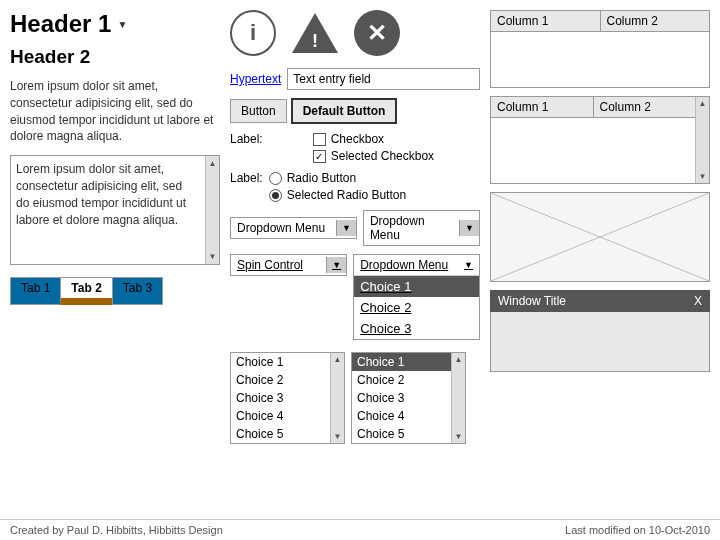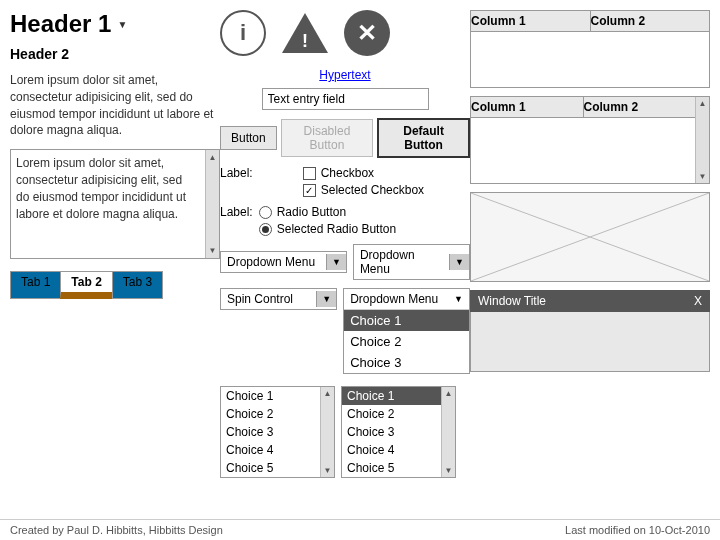--- a/index.html
+++ b/index.html
@@ -11,20 +11,21 @@
       height: 540px;
       overflow: hidden;
       display: flex;
       flex-direction: column;
     }
     .main-area {
       display: flex;
       flex: 1;
       background: #fff;
       padding: 10px;
+      gap: 10px;
     }
     .footer {
       border-top: 1px solid #ccc;
       background: #fff;
       padding: 4px 10px;
       font-size: 11px;
       color: #555;
       display: flex;
       justify-content: space-between;
     }
@@ -42,21 +43,21 @@
       font-weight: bold;
       display: flex;
       align-items: center;
       gap: 6px;
     }
     .header1 .dropdown-arrow {
       font-size: 10px;
       color: #333;
     }
     .header2 {
-      font-size: 14px;
+      font-size: 19px;
       font-weight: bold;
       margin-top: 4px;
     }
     .header3 {
       font-size: 13px;
       font-weight: normal;
       margin-top: 4px;
     }
     .lorem-text {
       font-size: 12px;
@@ -157,21 +158,20 @@
       align-items: center;
       justify-content: center;
       color: #fff;
       font-size: 24px;
       font-weight: bold;
     }
     .hypertext-row {
       display: flex;
       align-items: center;
       gap: 6px;
-      flex-direction: column;
     }
     .hypertext-label {
       font-size: 12px;
       text-decoration: underline;
       color: #00f;
       cursor: pointer;
     }
     .text-input {
       border: 1px solid #999;
       padding: 3px 5px;
@@ -313,24 +313,24 @@
       border: 1px solid #999;
       background: #fff;
     }
     .table-header {
       display: flex;
       background: #e8e8e8;
       border-bottom: 1px solid #999;
     }
     .table-header-cell {
       flex: 1;
-      padding: 3px 0;
+      padding: 3px 6px;
       font-size: 12px;
       border-right: 1px solid #999;
-      font-weight: bold;
+      font-weight: normal;
     }
     .table-header-cell:last-child { border-right: none; }
     .table-body {
       height: 55px;
       background: #fff;
     }
     .table-box-with-scroll {
       border: 1px solid #999;
       background: #fff;
       display: flex;
@@ -423,21 +423,20 @@
       </div>
     </div>
 
     <div class="hypertext-row">
       <span class="hypertext-label">Hypertext</span>
       <input class="text-input" type="text" value="Text entry field" style="">
     </div>
 
     <div class="buttons-row">
       <button class="btn">Button</button>
-      <button class="btn-disabled">Disabled Button</button>
       <button class="btn-default">Default Button</button>
     </div>
 
     <div style="display:flex; align-items:flex-start; gap:6px; font-size:12px;">
       <span class="label-text">Label:</span>
       <div class="checkbox-row">
         <div class="checkbox-item">
           <div class="checkbox-box"></div>
           <span>Checkbox</span>
         </div>
@@ -468,21 +467,21 @@
       <div style="border:1px solid #999; display:flex; align-items:center; width:130px; background:#fff; cursor:pointer;">
         <span style="flex:1; padding:3px 6px; font-size:12px;">Dropdown Menu</span>
         <span style="background:#ccc; border-left:1px solid #999; padding:3px 5px; font-size:9px;">▼</span>
       </div>
       <div style="border:1px solid #999; display:flex; align-items:center; width:120px; background:#fff; cursor:pointer;">
         <span style="flex:1; padding:3px 6px; font-size:12px;">Dropdown Menu</span>
         <span style="background:#ccc; border-left:1px solid #999; padding:3px 5px; font-size:9px;">▼</span>
       </div>
     </div>
 
-    <div style="display:flex; gap:6px; align-items:flex-start;">
+    <div style="display:flex; gap:6px; align-items:flex-start;text-decoration:underline;">
       <div style="border:1px solid #999; display:flex; align-items:center; width:120px; background:#fff; cursor:pointer;">
         <span style="flex:1; padding:3px 6px; font-size:12px;">Spin Control</span>
         <span style="background:#ccc; border-left:1px solid #999; padding:3px 5px; font-size:9px;">▼</span>
       </div>
       <div style="border:1px solid #999; background:#fff; width:130px;">
         <div style="display:flex; align-items:center; background:#fff; border-bottom:1px solid #ccc; cursor:pointer; padding:3px 6px; font-size:12px; justify-content:space-between;">
           <span>Dropdown Menu</span>
           <span style="font-size:9px;">▼</span>
         </div>
         <div class="dropdown-list-item selected">Choice 1</div>

